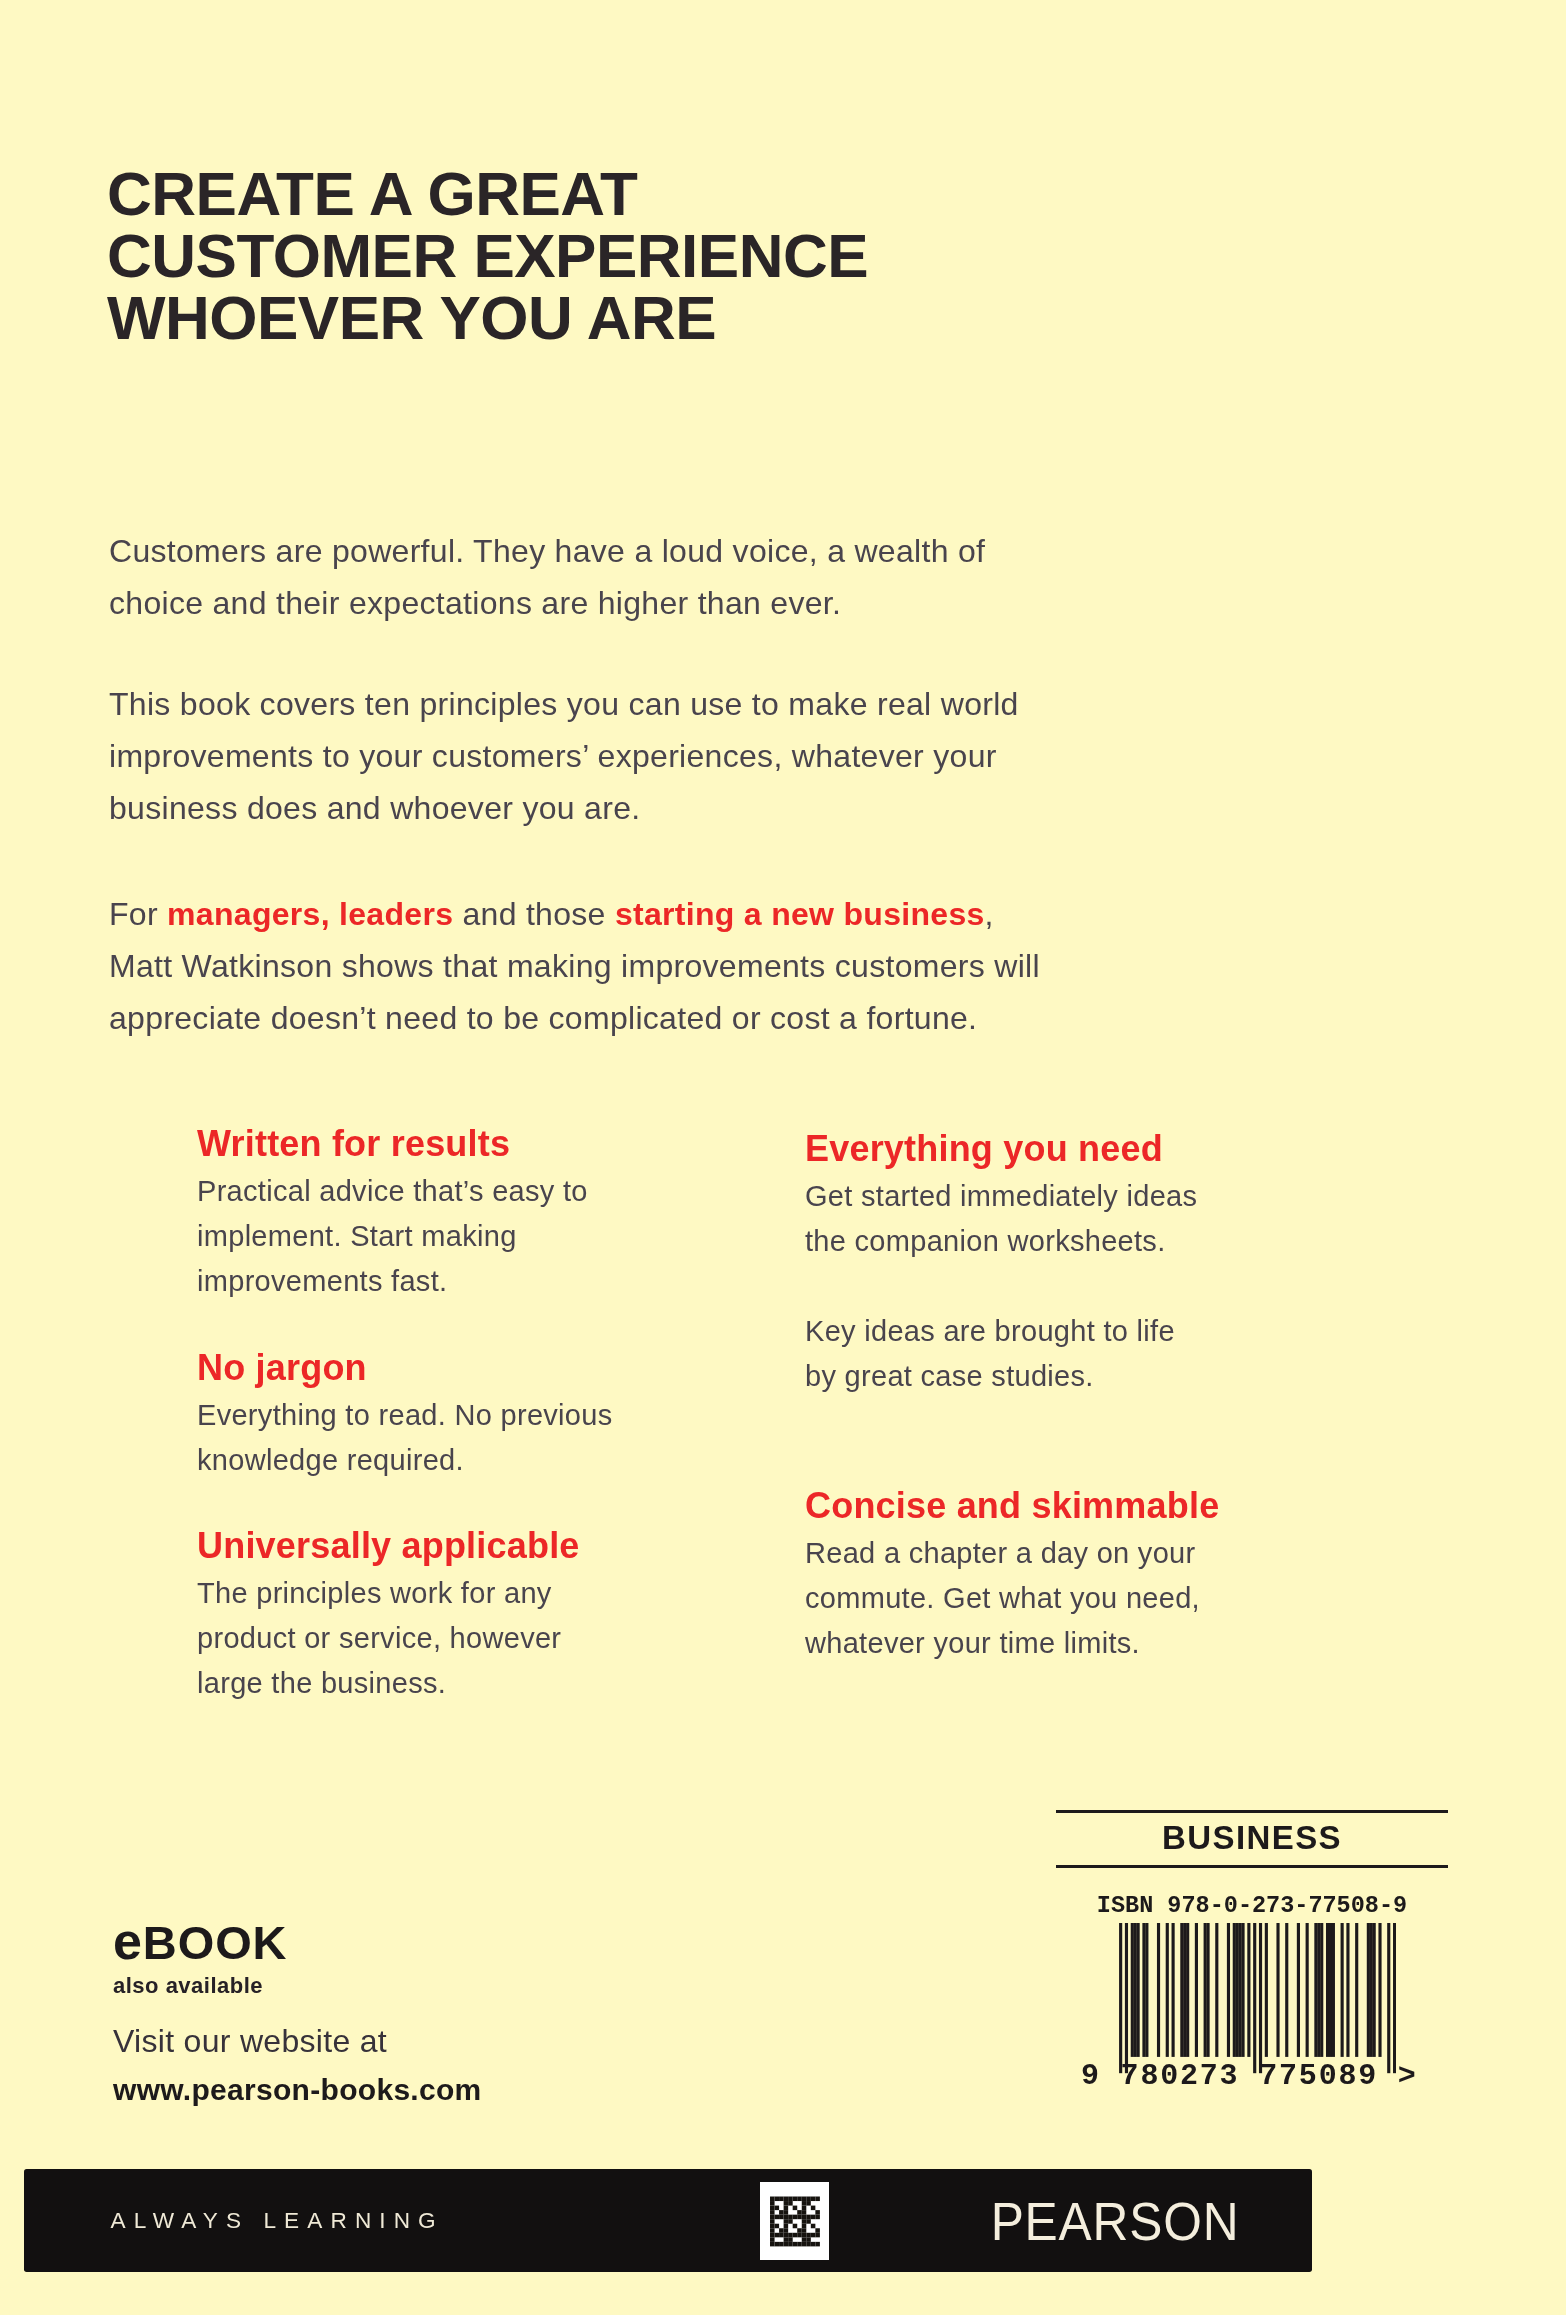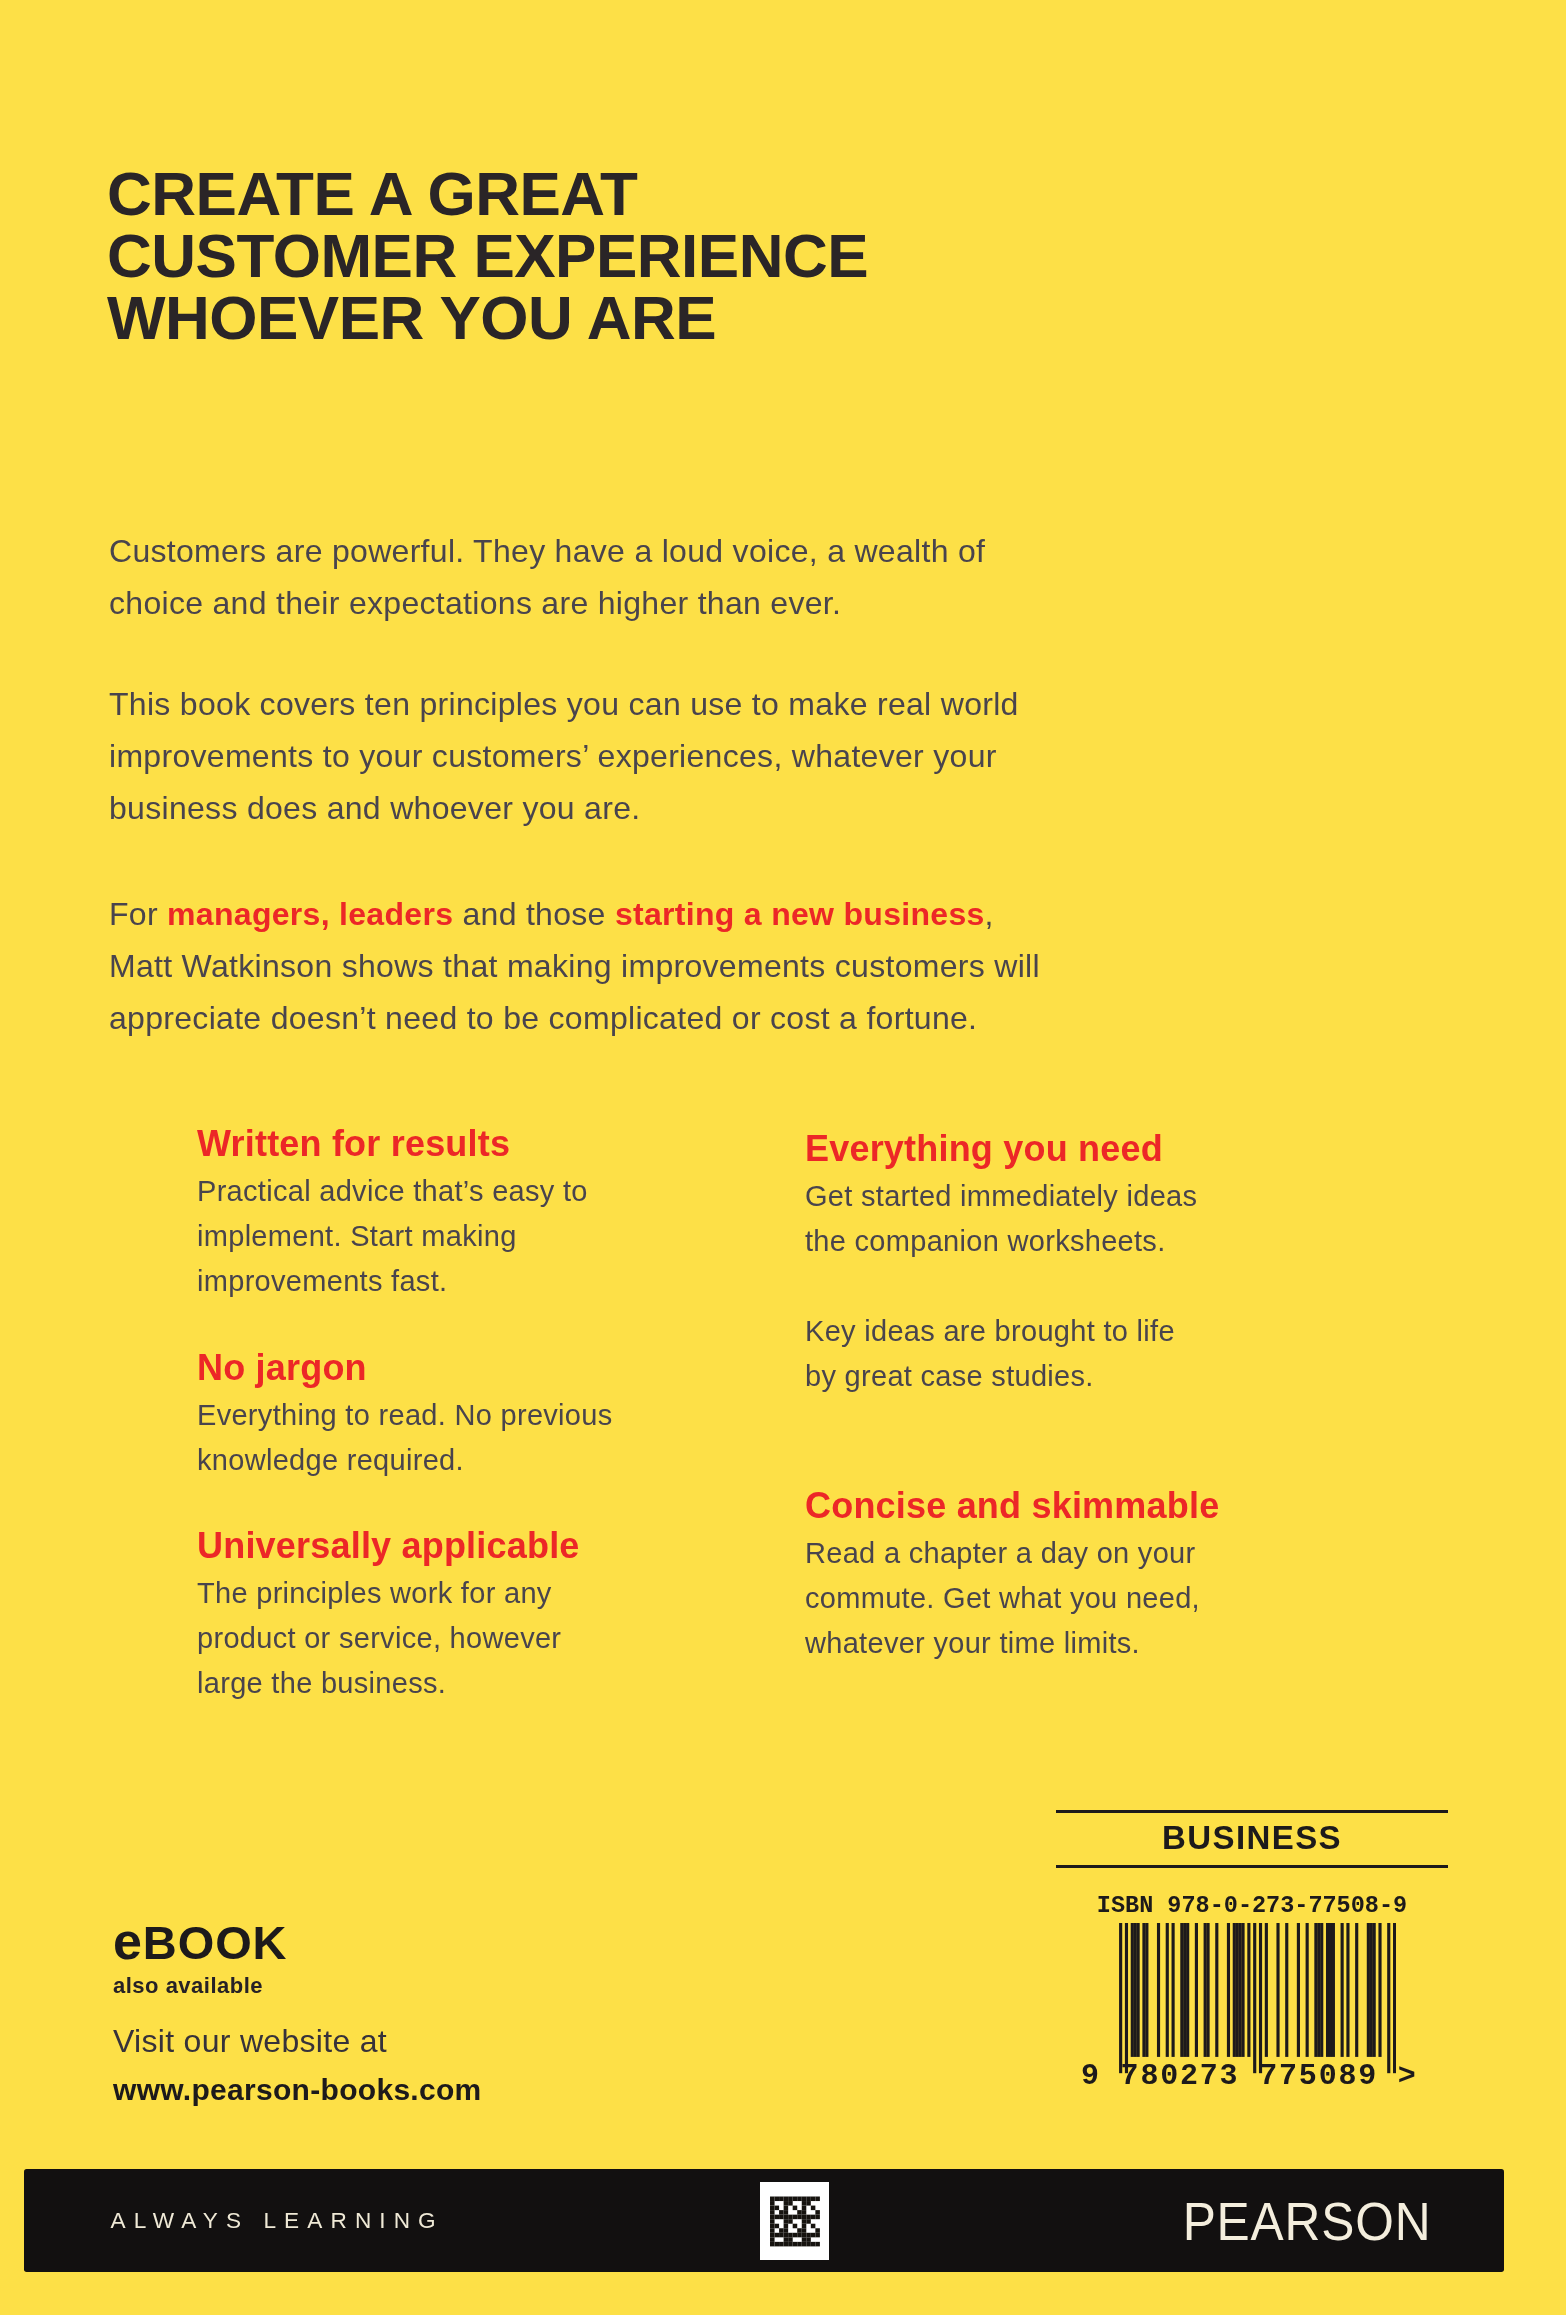--- a/index.html
+++ b/index.html
@@ -5,21 +5,21 @@
   :root{
     --red:#ec2727;
     --dark:#2a2527;
     --body:#49444d;
     --ink:#1d1a1b;
     --barbg:#121010;
     --bartext:#f2ecda;
   }
   html,body{margin:0;padding:0;background:#e9e9e9;}
   #cover{
-    position:relative;width:1567px;height:2316px;background:#fde047;
+    position:relative;width:1567px;height:2316px;background:#fef9c3;
     font-family:"Liberation Sans",sans-serif;overflow:hidden;
   }
   .pre{white-space:pre-line;}
   .headline{
     position:absolute;left:107px;top:163px;width:1086px;
     font-size:62px;line-height:62px;font-weight:bold;letter-spacing:-0.5px;
     color:var(--dark);
   }
   .para{
     position:absolute;left:109px;width:1131px;
@@ -57,21 +57,21 @@
     color:var(--ink);letter-spacing:1.8px;
   }
   #ebook{position:absolute;left:113px;top:1911px;color:var(--ink);}
   #ebook .logo{font-size:47px;font-weight:800;letter-spacing:0.9px;}
   #ebook .logo .e{font-size:52px;}
   #ebook .sub{font-size:22px;font-weight:600;margin-top:1.8px;letter-spacing:0.5px;color:#262126;}
   #website{position:absolute;left:113px;top:2023px;}
   #website .l1{font-size:32px;color:#37323a;letter-spacing:0.3px;}
   #website .l2{font-size:30px;font-weight:bold;color:var(--ink);margin-top:12.7px;letter-spacing:0.3px;}
   #footer-bar{
-    position:absolute;left:23.5px;top:2169px;width:1480px;height:103px;
+    position:absolute;left:23.5px;top:2169px;width:1288px;height:103px;
     background:var(--barbg);border-radius:2.7px;
   }
   #footer-tagline{
     position:absolute;left:87px;top:50%;transform:translateY(-50%);
     font-size:22.6px;letter-spacing:8.1px;font-weight:500;color:#efe9d6;
   }
   #footer-brand{
     position:absolute;right:72px;top:50%;
     transform:translateY(-50%) scaleX(0.92);transform-origin:right center;
     font-size:54px;font-weight:500;letter-spacing:0.9px;color:#f4eedd;

